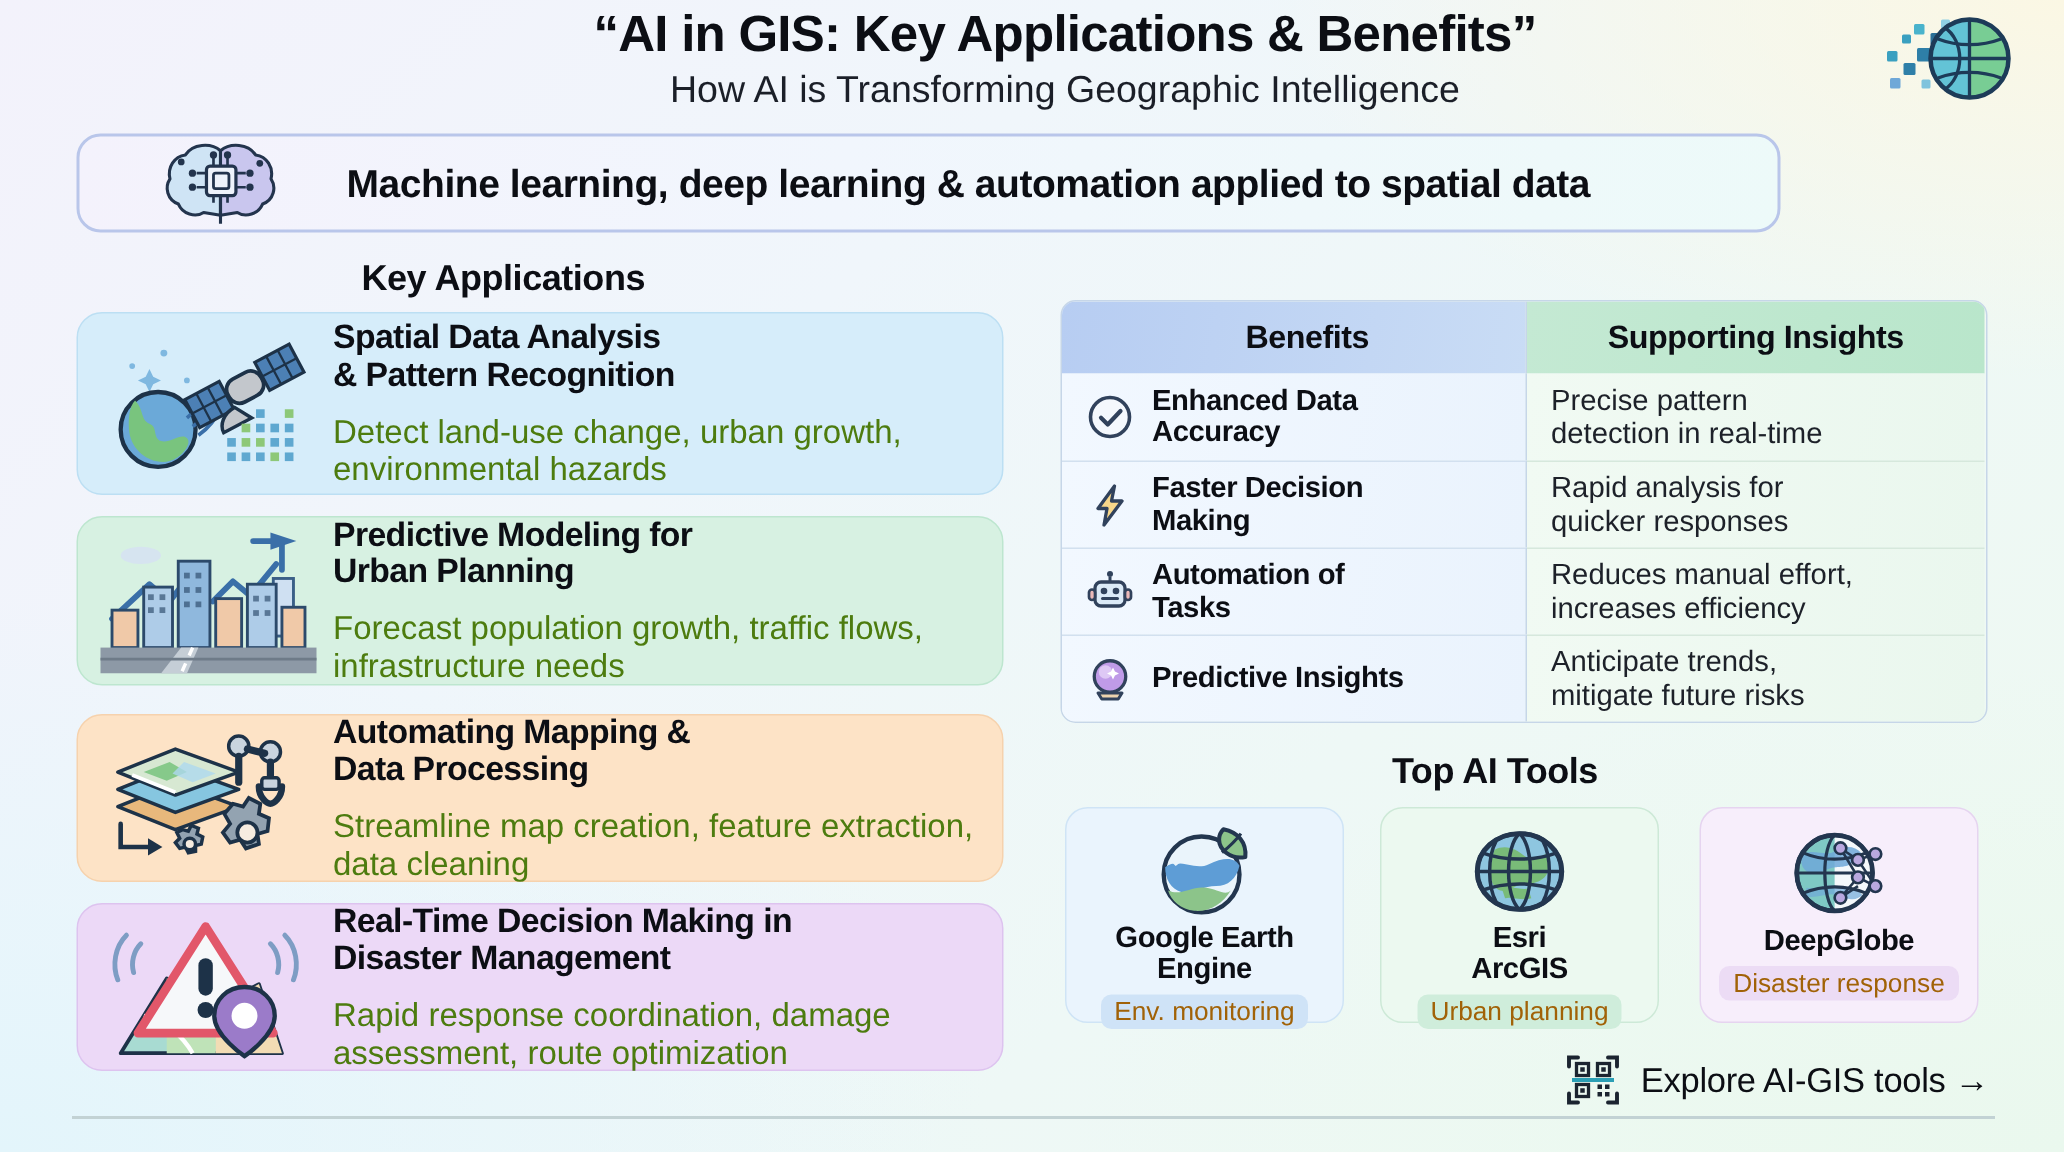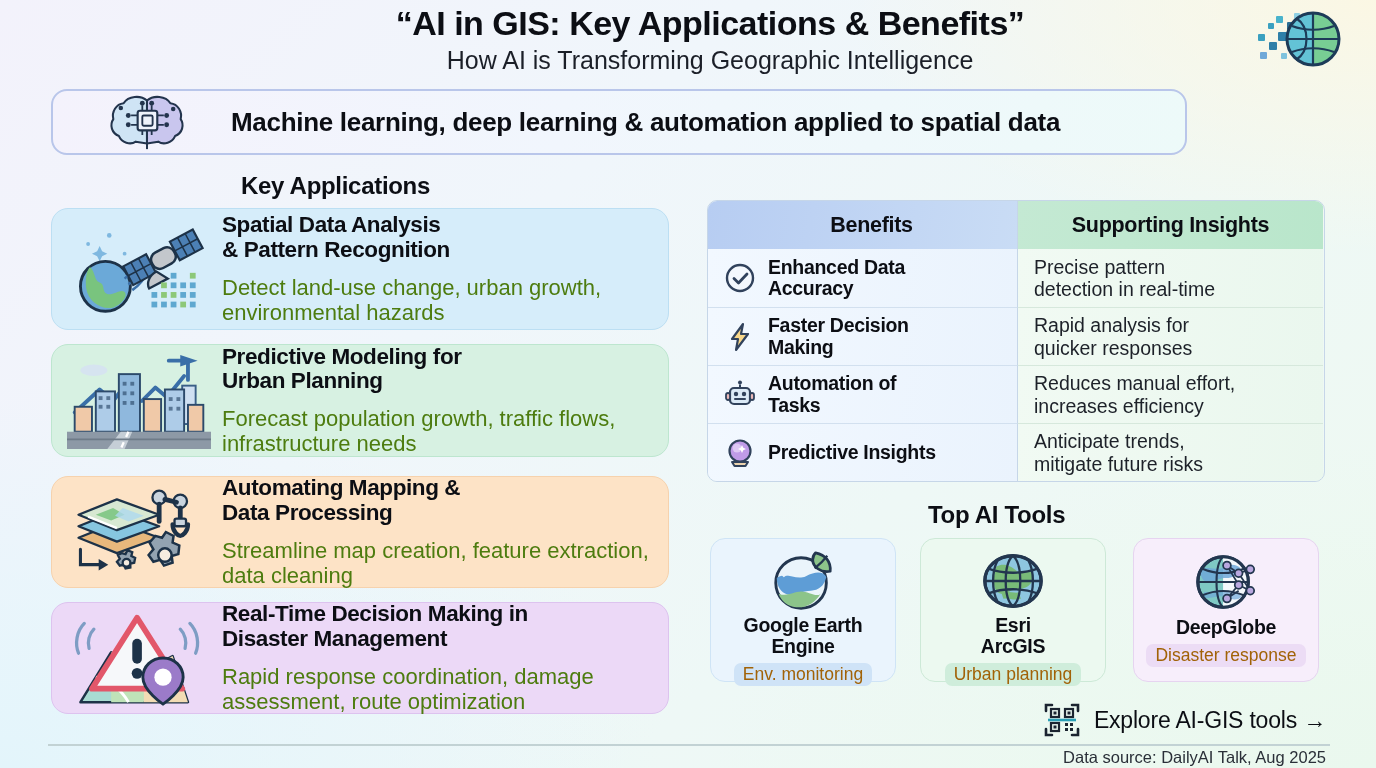--- a/index.html
+++ b/index.html
@@ -503,15 +503,14 @@
             <rect x="23" y="28" width="3" height="3"></rect>
             <rect x="28" y="28" width="3" height="3"></rect>
         </g>
         <path d="M6 20h28" stroke="#2b9fb5" stroke-width="2.6"></path>
       </svg>
     </span>
     <span>Explore AI-GIS tools →</span>
   </div>
 
   <div class="divider"></div>
-  <div class="src">Data source: DailyAI Talk, Aug 2025</div>
 
 </div>
 
 </body></html>

